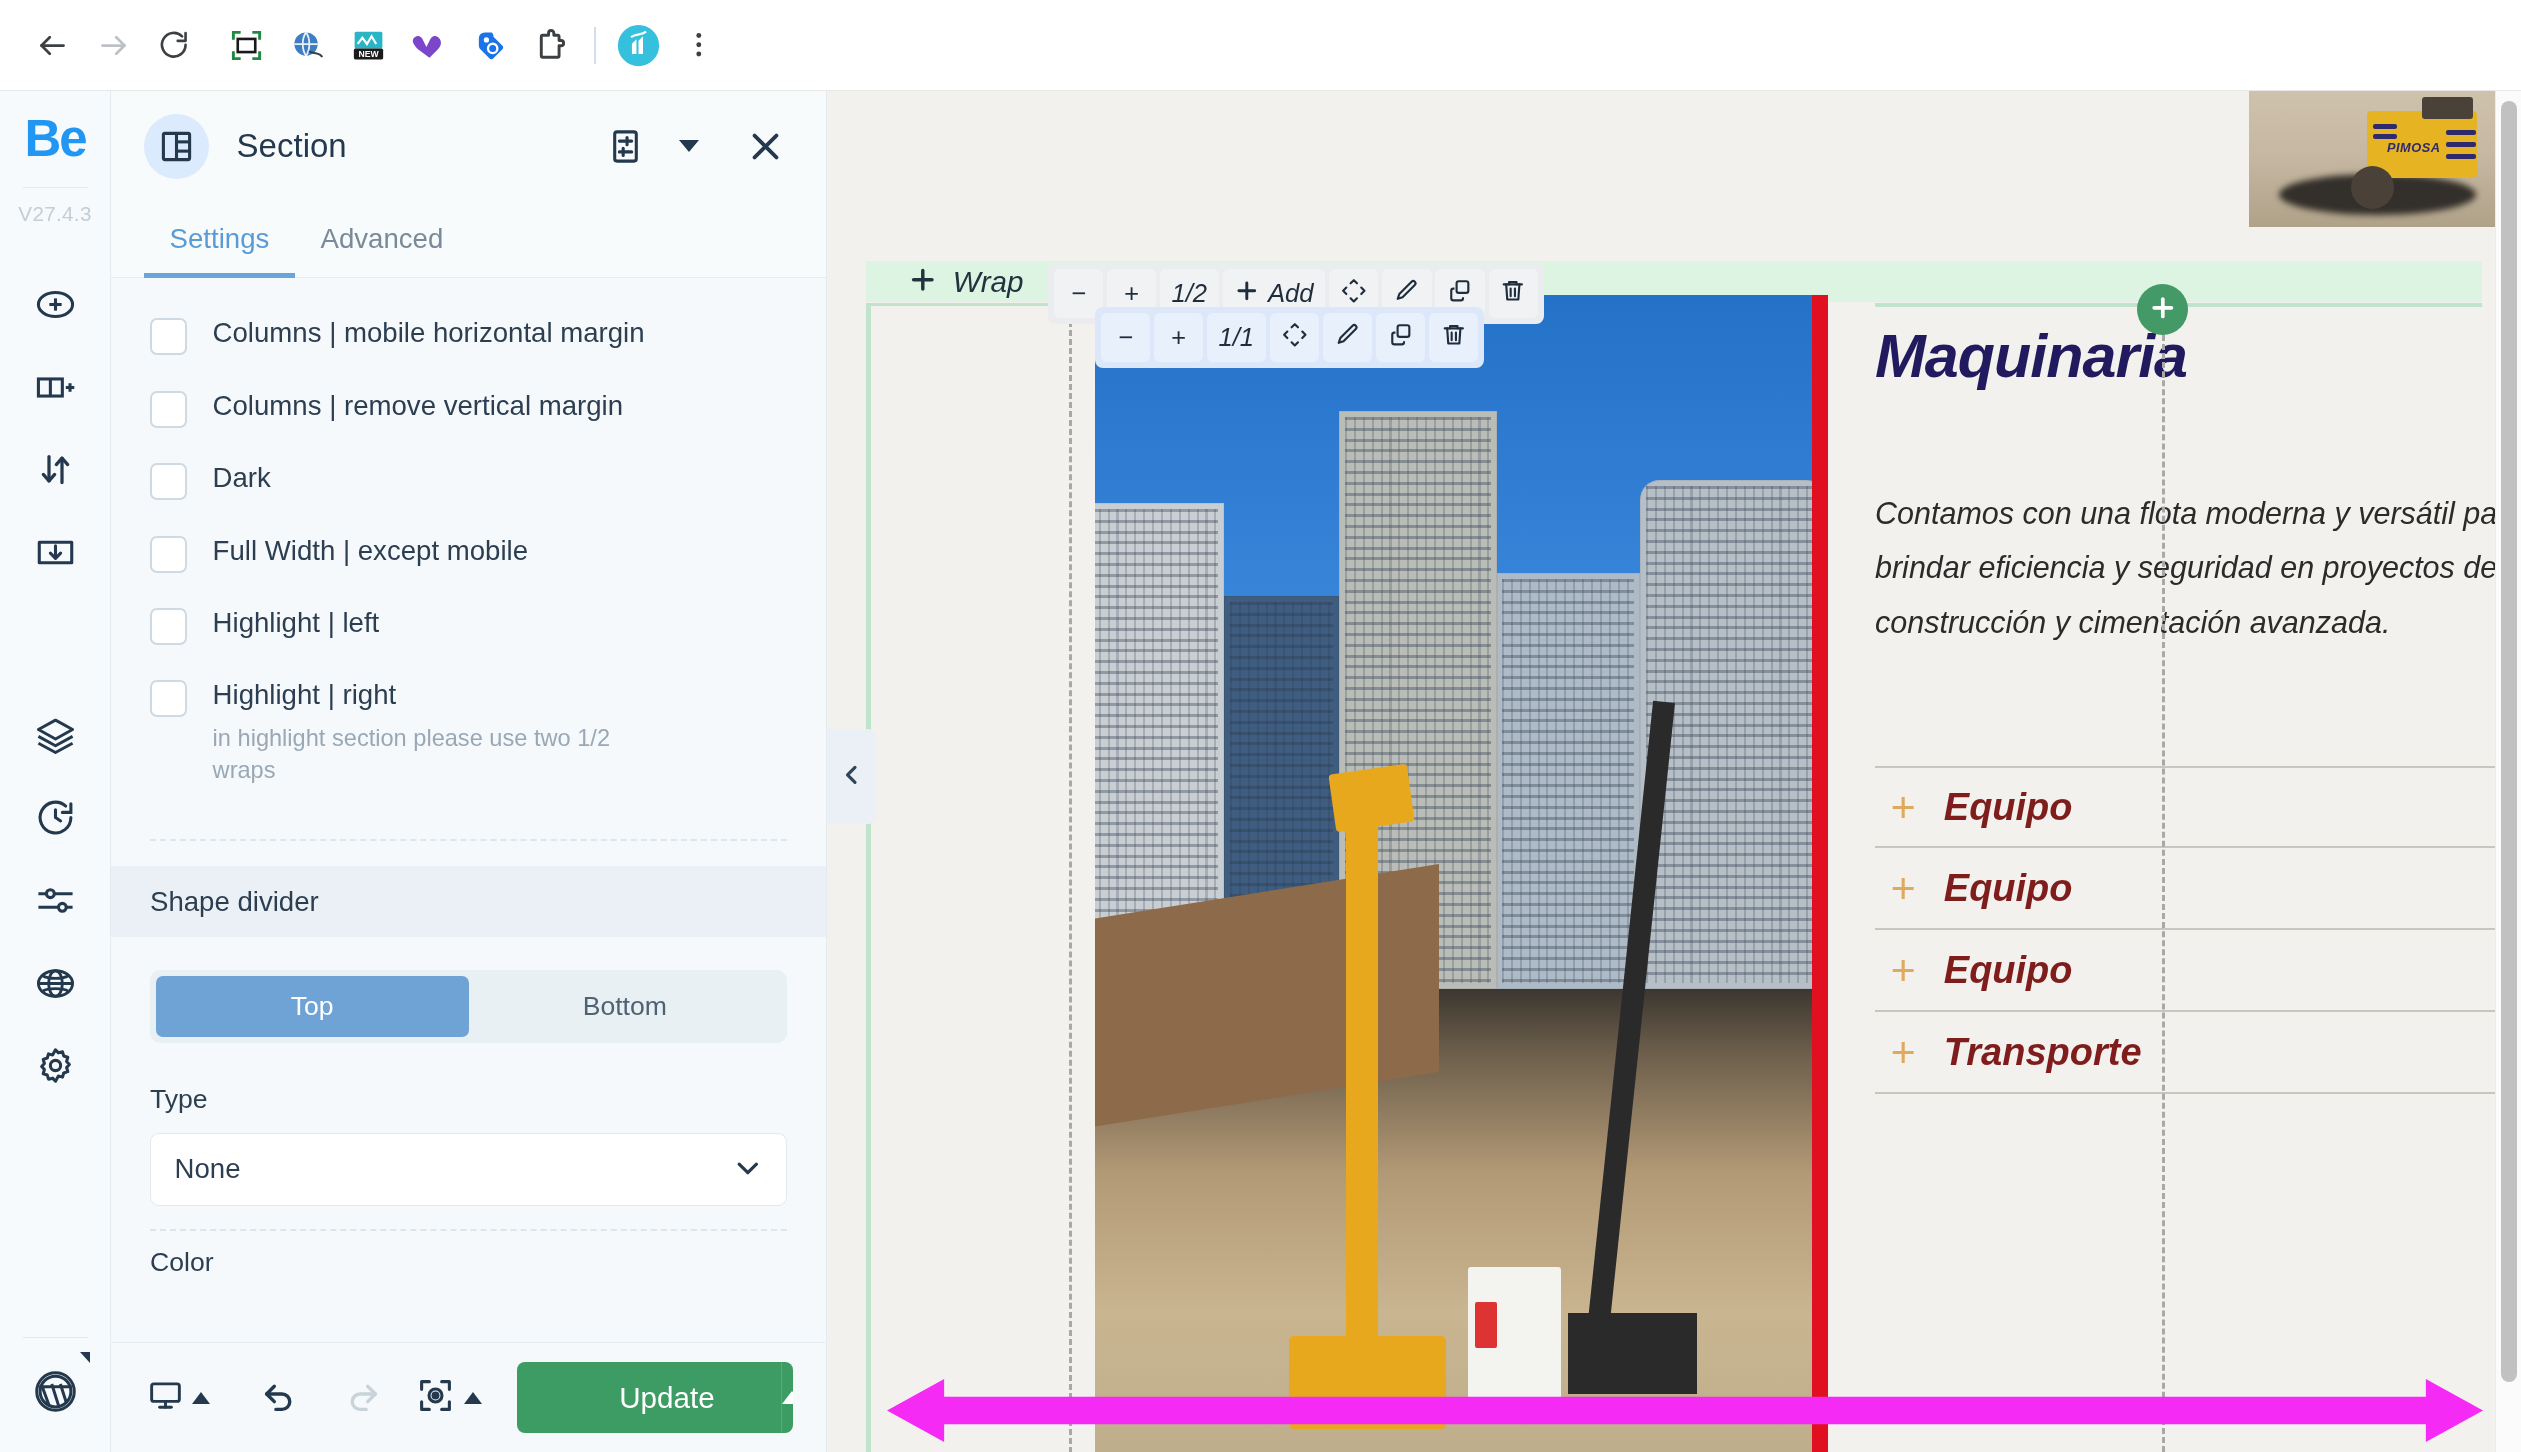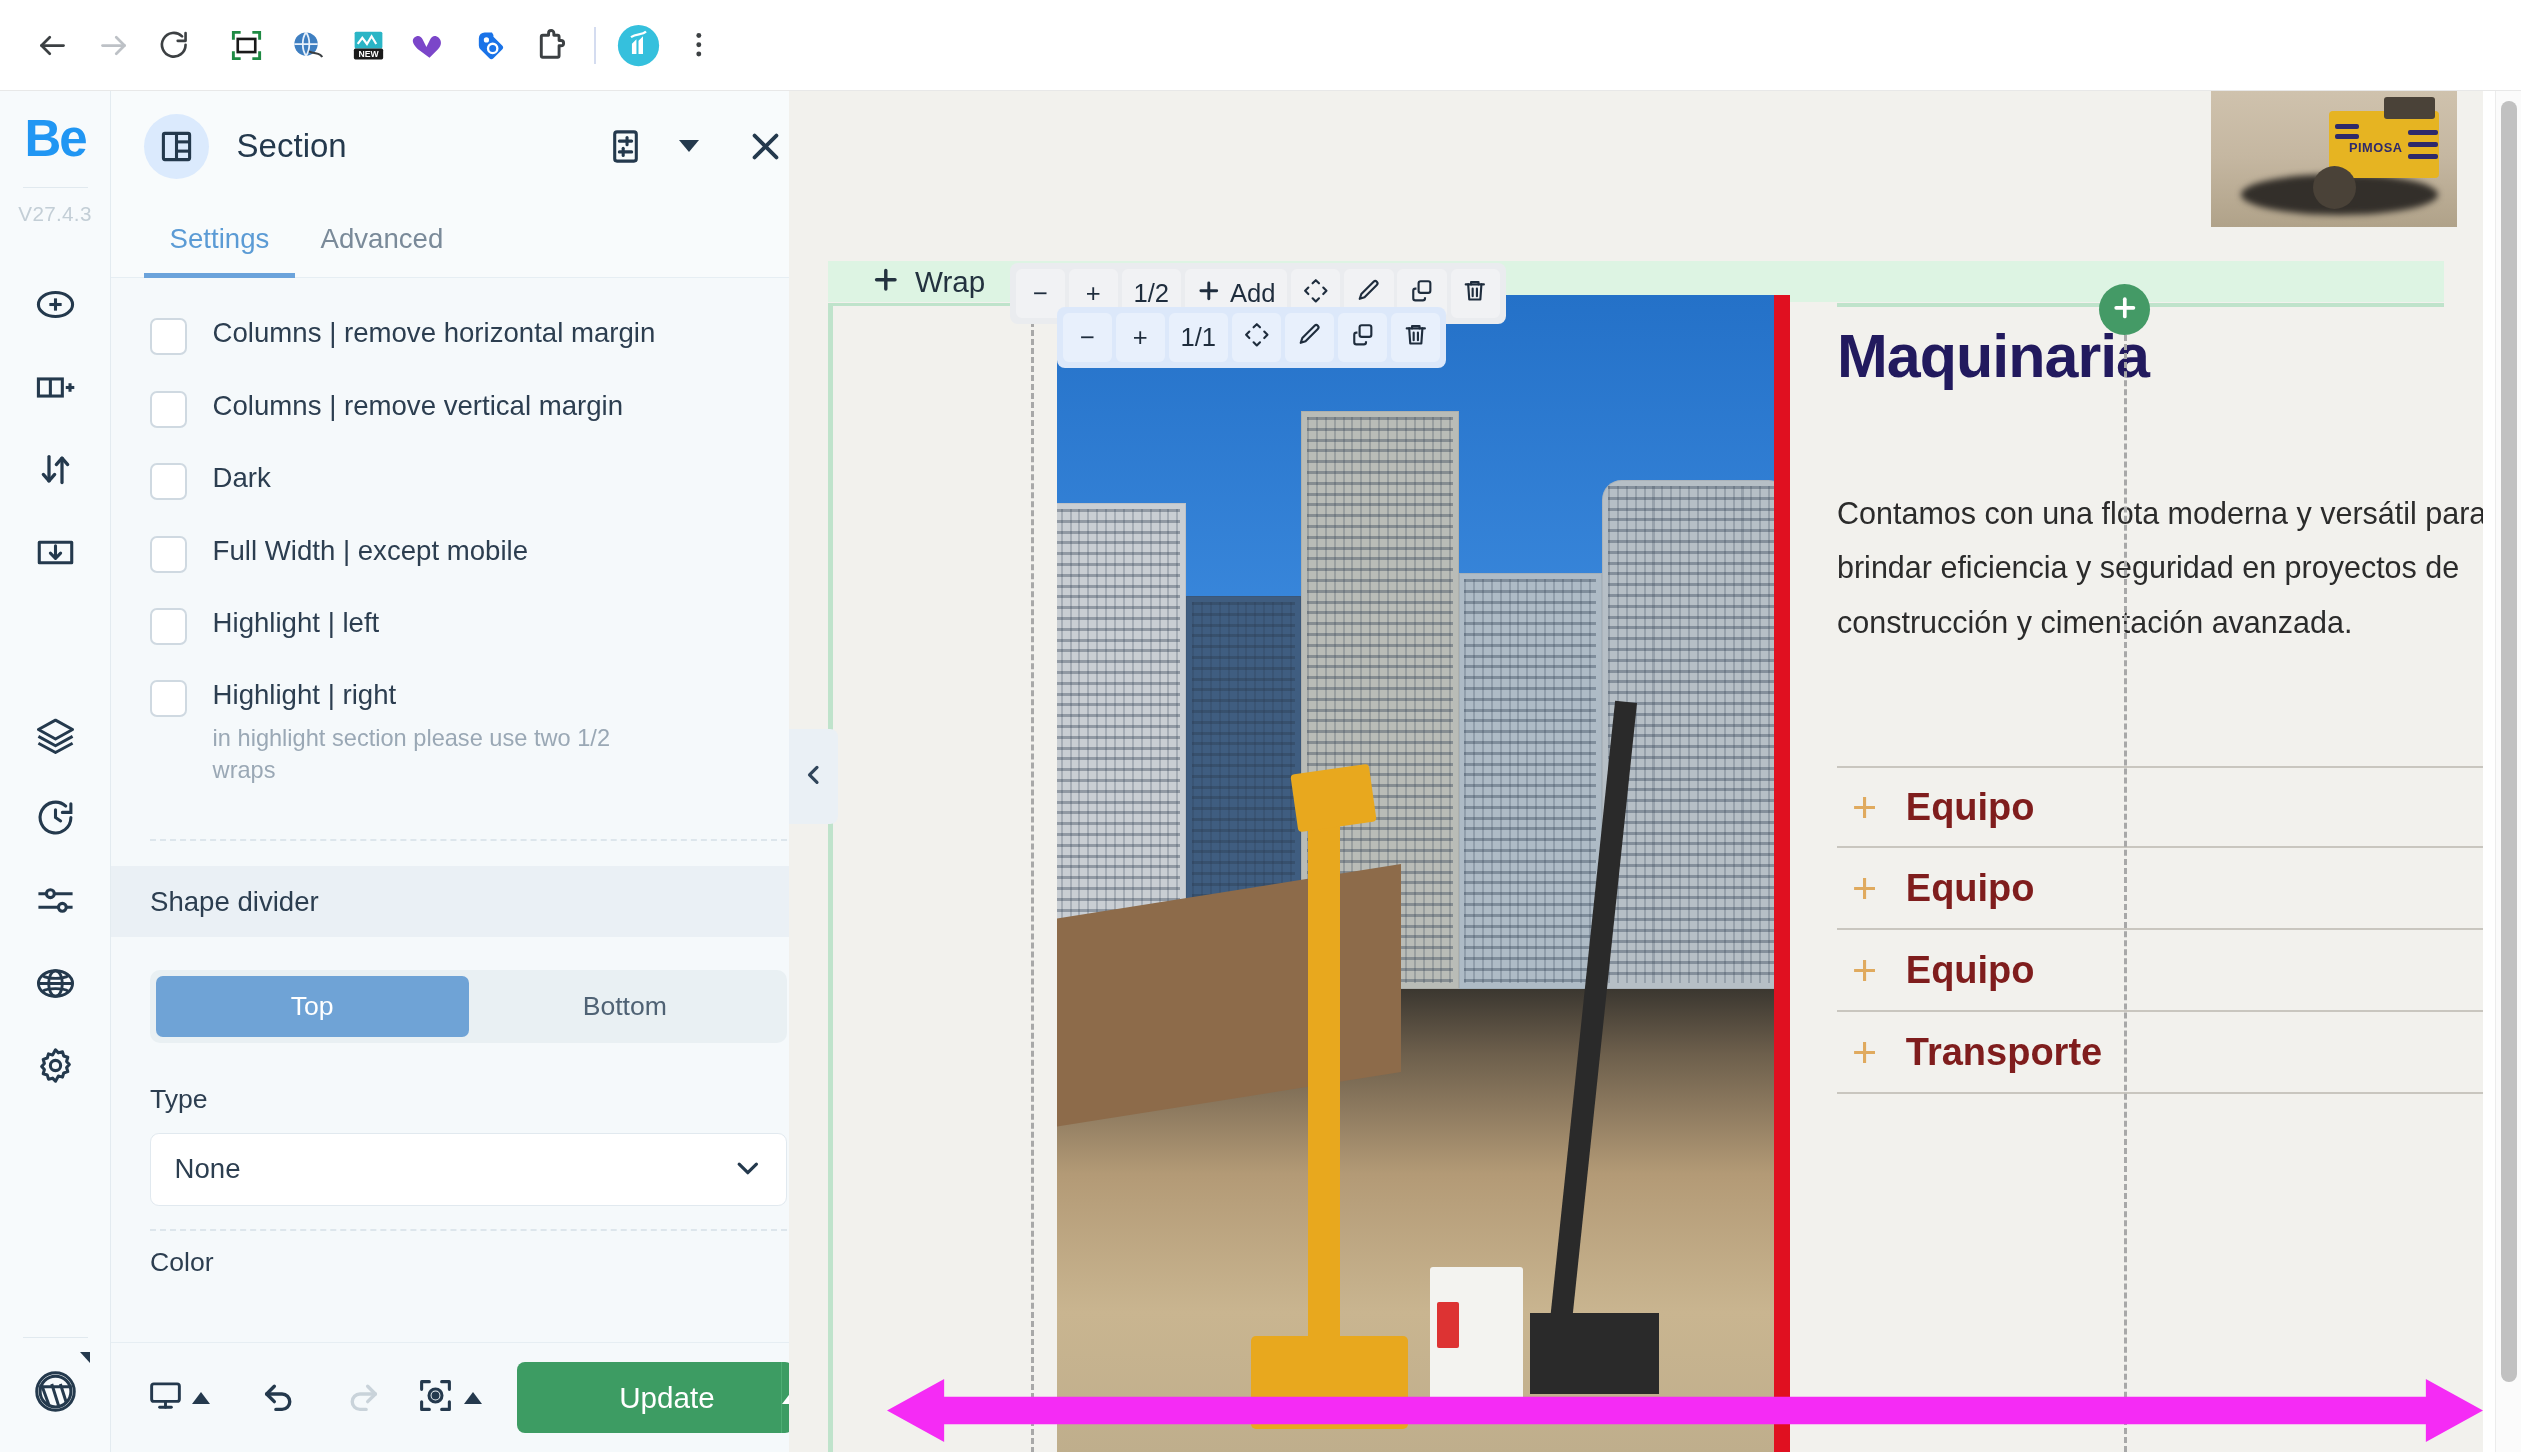--- a/index.html
+++ b/index.html
@@ -265,24 +265,25 @@
   }
   .caret-up-white {
     width: 0; height: 0;
     border-left: 10.8px solid transparent;
     border-right: 10.8px solid transparent;
     border-bottom: 13.8px solid #ffffff;
   }
 
   
   #canvas {
-    position: absolute; top: 91px; left: 789px;
+    position: absolute; top: 91px; left: 827px;
     width: 1694px; height: 1361px;
     background: #f2f1ed;
     overflow: hidden;
+    font-style: italic;
   }
   #canvas-top-blank {
     position: absolute; top: 0; left: 0; width: 100%; height: 170px;
     background: #f2f1ed;
   }
   #top-right-photo {
     position: absolute; top: 0px; left: 1422px;
     width: 246px; height: 136px;
     overflow: hidden;
     background: linear-gradient(180deg,#cfc2ad 0%,#c5b7a1 48%,#b0a289 100%);
@@ -738,21 +739,21 @@
     <div class="panel-tab active">Settings</div>
     <div class="panel-tab">Advanced</div>
   </div>
 
   <div id="panel-scroll">
     <div id="checkbox-list">
 
       <div class="chk-row">
         <div class="chk-box"></div>
         <div class="chk-text">
-          <div class="chk-label">Columns | remove horizontal margin</div>
+          <div class="chk-label">Columns | mobile horizontal margin</div>
         </div>
       </div>
 
       <div class="chk-row">
         <div class="chk-box"></div>
         <div class="chk-text">
           <div class="chk-label">Columns | remove vertical margin</div>
         </div>
       </div>
 

